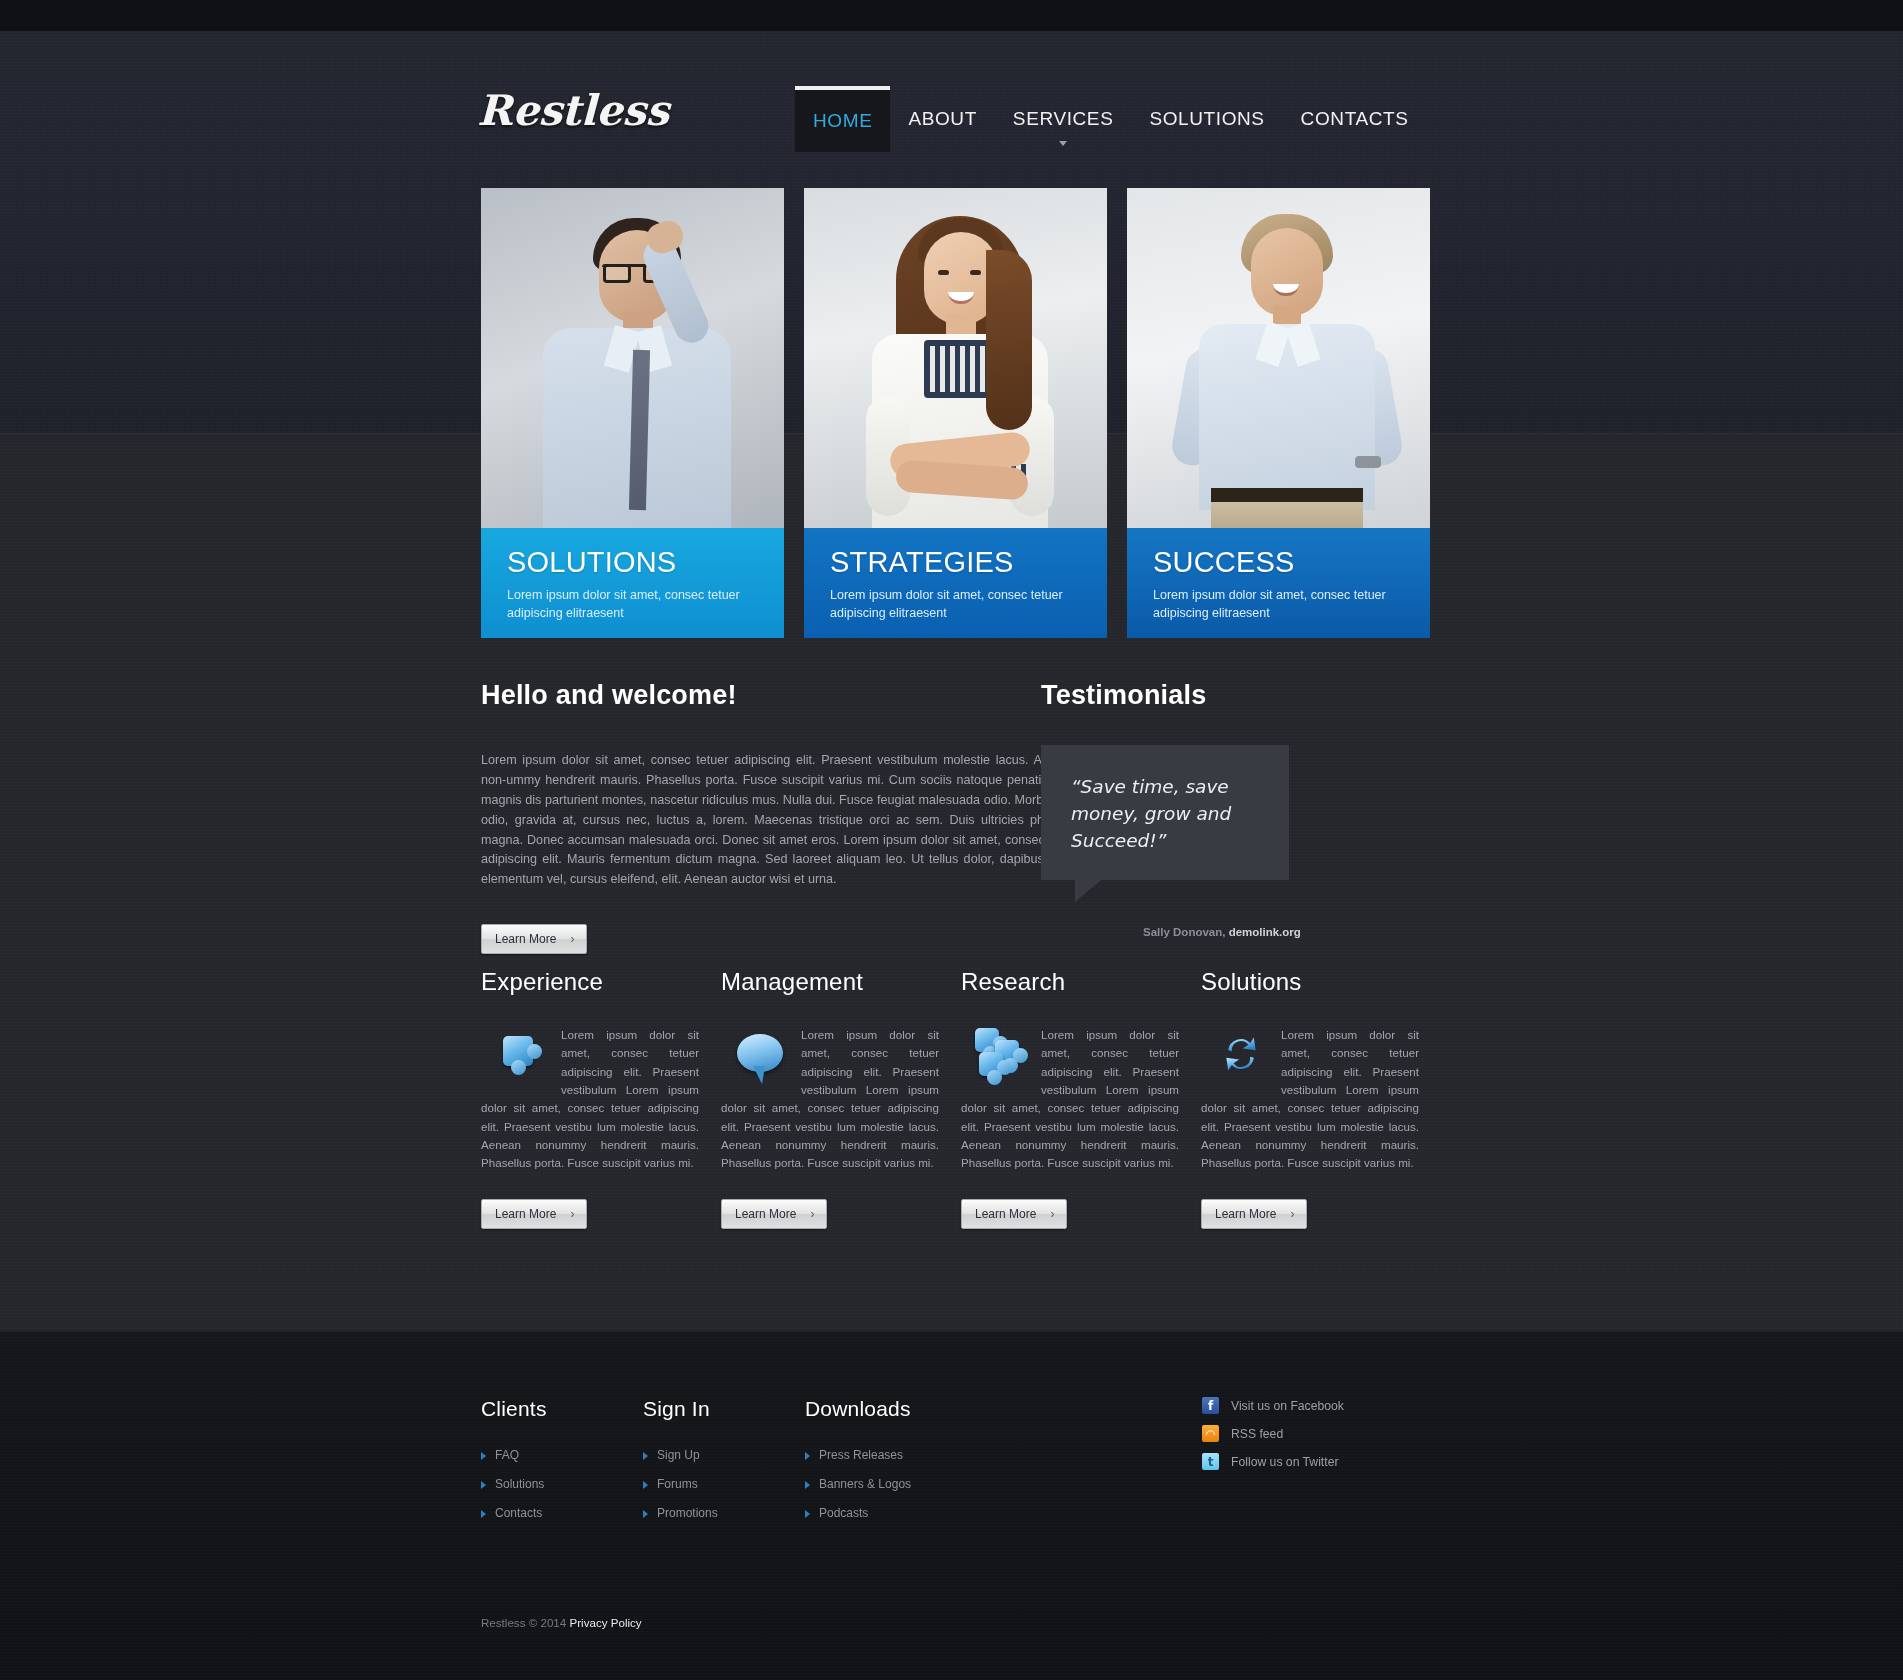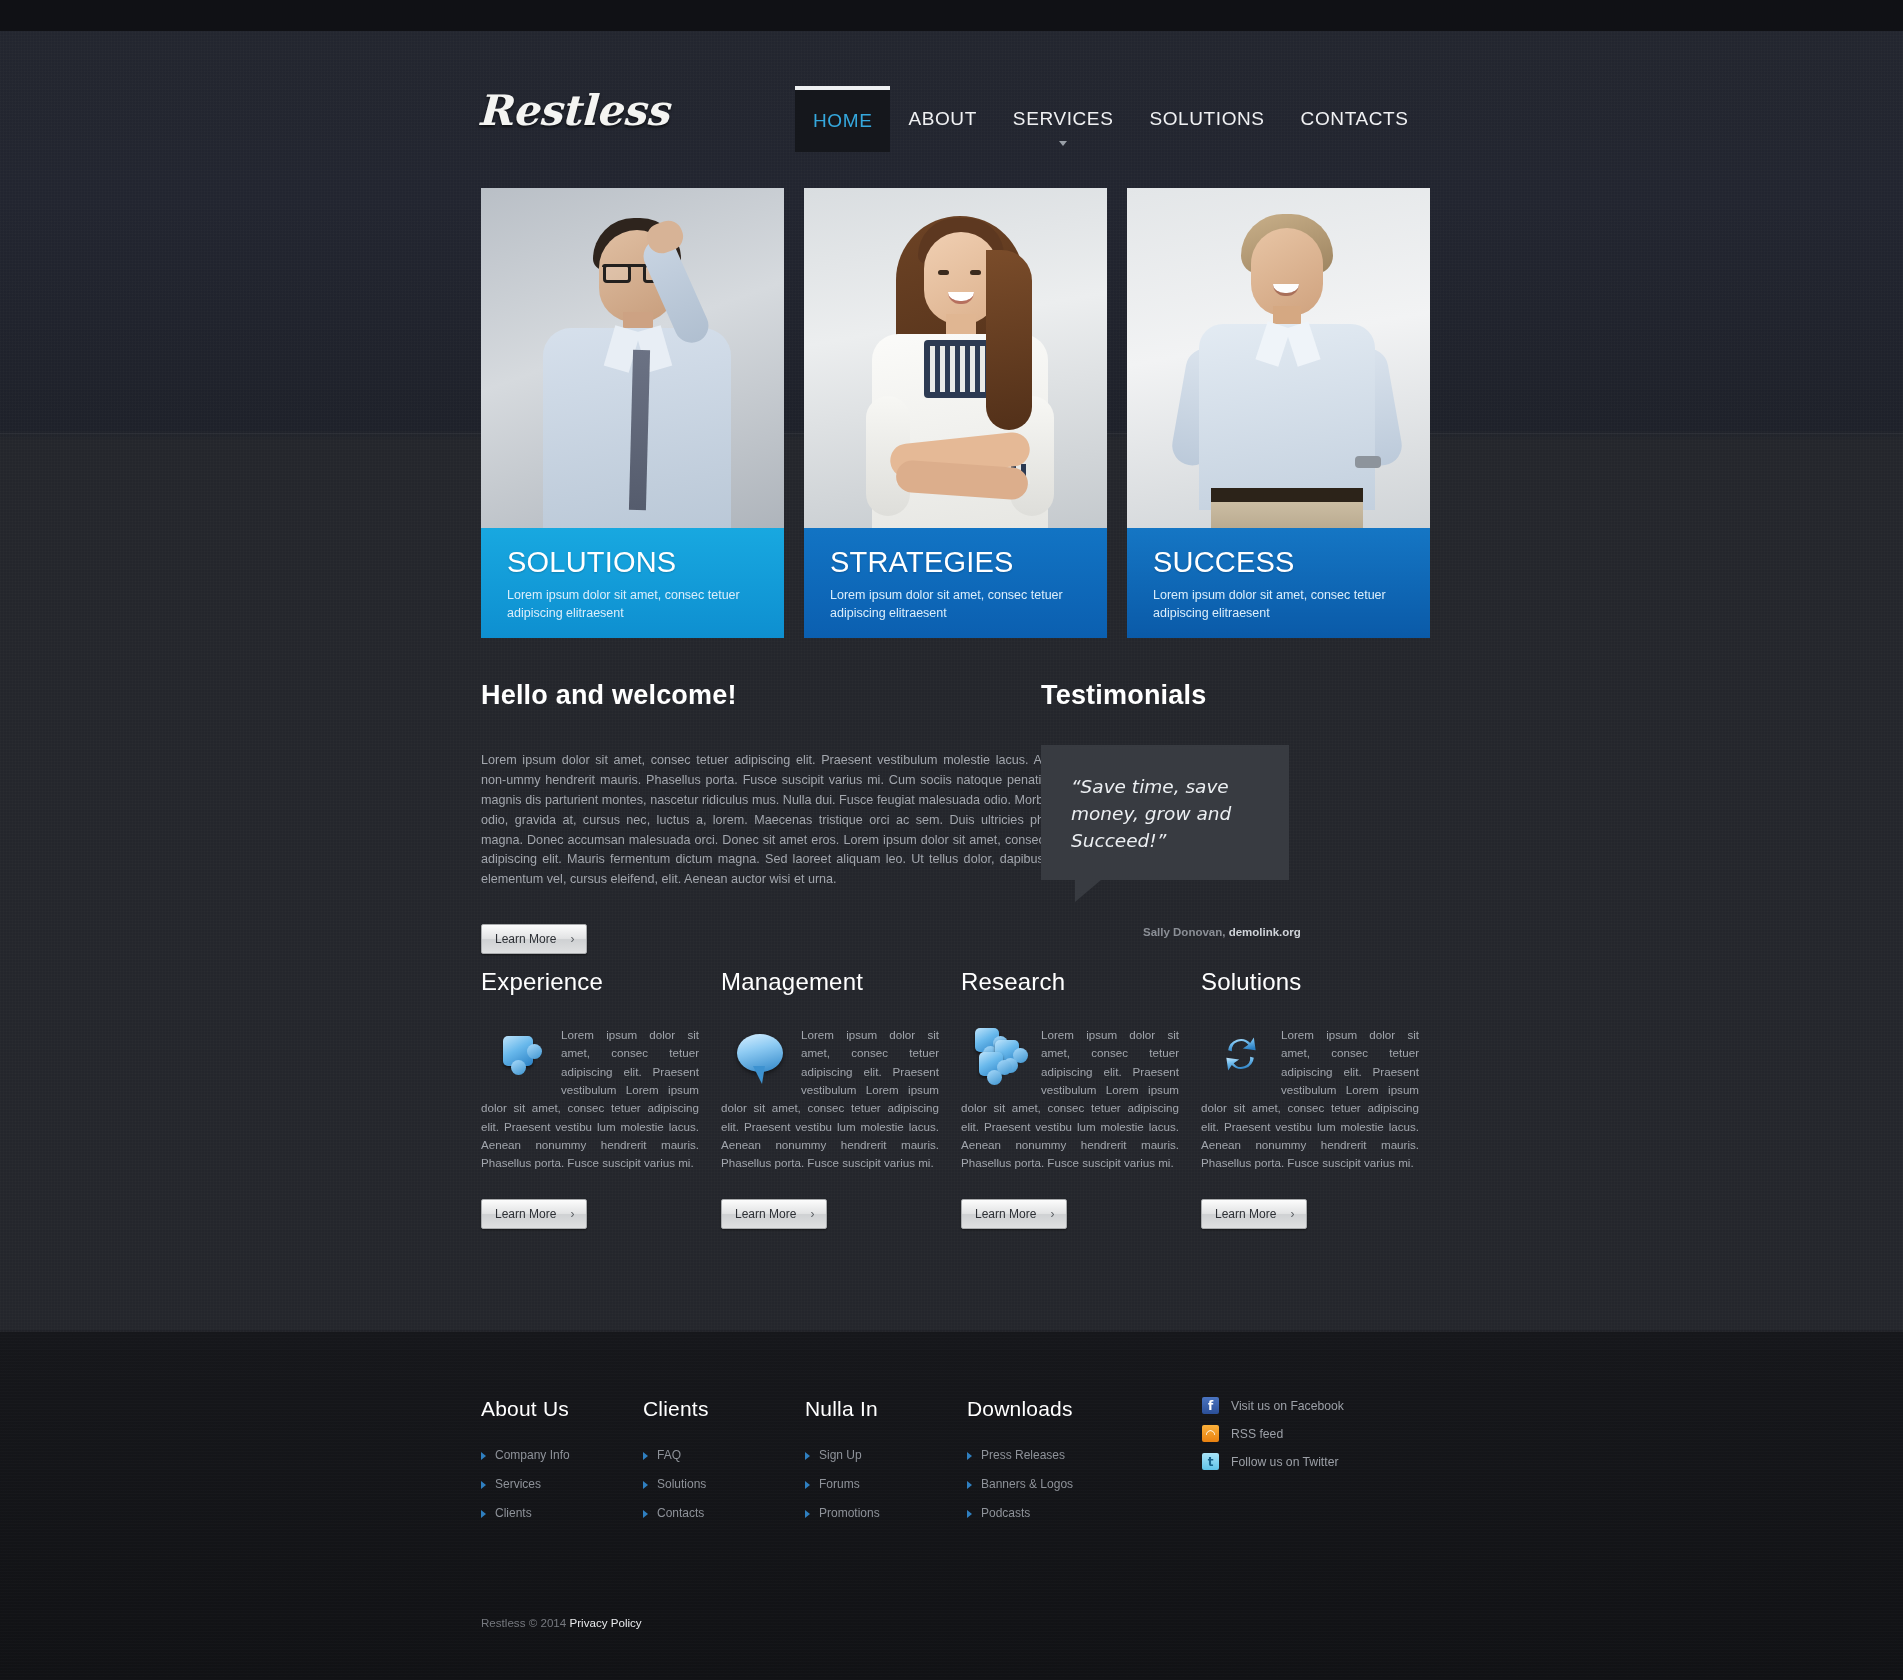--- a/index.html
+++ b/index.html
@@ -640,40 +640,32 @@
         <span class="chev">›</span>
       </a>
     </div>
 
   </div>
 
   <div class="footer">
 
     <div class="fcols">
 
-      <div class="fcol">
-        <h4>About Us</h4>
-        <ul>
-          <li><a>Company Info</a></li>
-          <li><a>Services</a></li>
-          <li><a>Clients</a></li>
-        </ul>
-      </div>
 
       <div class="fcol">
         <h4>Clients</h4>
         <ul>
           <li><a>FAQ</a></li>
           <li><a>Solutions</a></li>
           <li><a>Contacts</a></li>
         </ul>
       </div>
 
       <div class="fcol">
-        <h4>Nulla In</h4>
+        <h4>Sign In</h4>
         <ul>
           <li><a>Sign Up</a></li>
           <li><a>Forums</a></li>
           <li><a>Promotions</a></li>
         </ul>
       </div>
 
       <div class="fcol wide">
         <h4>Downloads</h4>
         <ul>

